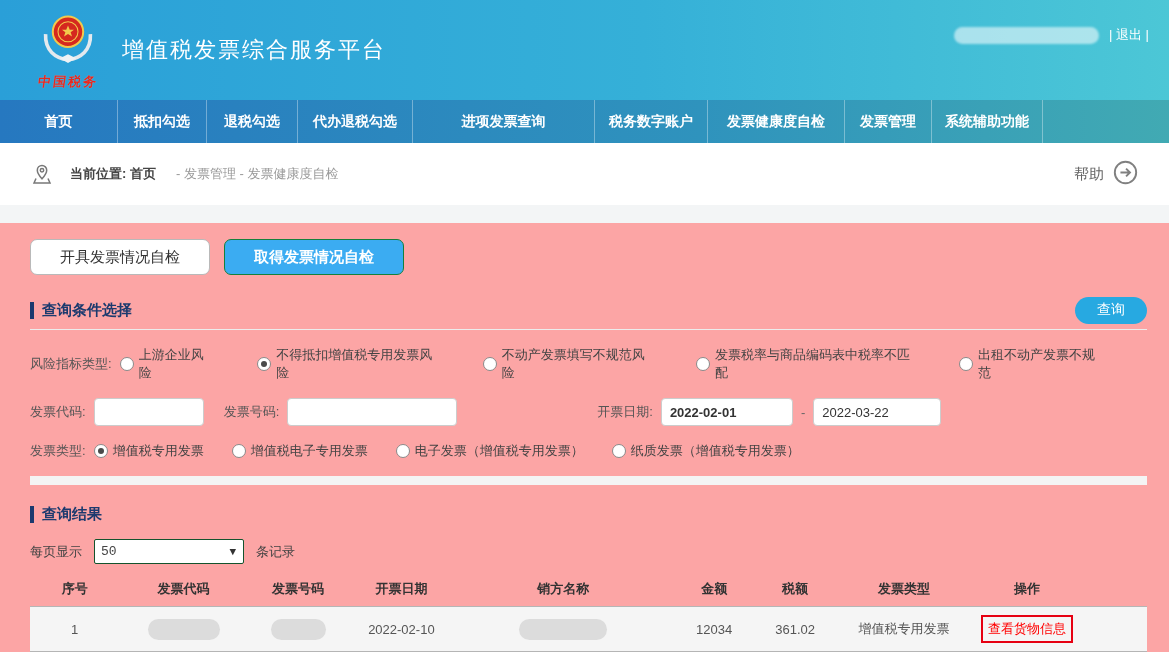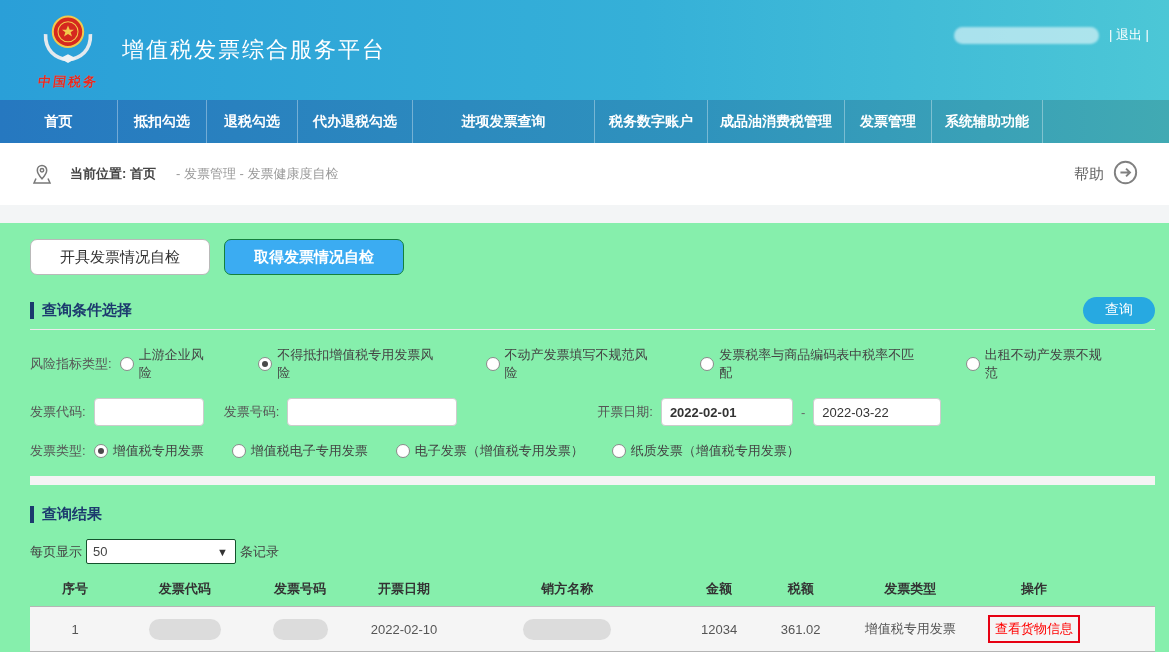--- a/index.html
+++ b/index.html
@@ -23,21 +23,21 @@
   
   .crumb-bar { height:62px; background:#fff; display:flex; align-items:center; padding:0 30px; }
   .crumb-icon { margin-right:16px; display:flex; }
   .crumb-strong { font-size:13px; font-weight:bold; color:#444; }
   .crumb-light { font-size:13px; color:#999; margin-left:20px; }
   .crumb-help { margin-left:auto; display:flex; align-items:center; gap:8px; cursor:pointer; }
   .help-label { font-size:15px; color:#666; }
   .gray-band { height:18px; background:#f3f5f6; }
 
   
-  .main { padding:16px 14px 0 30px; background:#86efac; }
+  .main { padding:16px 22px 0 30px; background:#fca5a5; }
   .tabs { display:flex; gap:14px; }
   .tab-btn { width:180px; height:36px; display:flex; align-items:center; justify-content:center; font-size:15px; border-radius:7px; cursor:pointer; }
   .tab-btn.inactive { background:#fff; border:1px solid #b9b9b9; color:#333; }
   .tab-btn.active { background:#3bacf2; border:1px solid #15803d; color:#fff; font-weight:bold; }
 
   .sec-head { margin-top:24px; display:flex; align-items:center; height:22px; }
   .sec-bar { width:4px; height:17px; background:#1c3a6e; margin-right:8px; }
   .sec-title { font-size:15px; font-weight:bold; color:#1c3a6e; }
   .query-btn { margin-left:auto; width:72px; height:27px; background:#27a9e1; color:#fff; font-size:14px; border:none; border-radius:14px; cursor:pointer; }
   .sec-divider { border-bottom:1px solid #ececec; margin-top:8px; }
@@ -48,21 +48,21 @@
   .radio { width:14px; height:14px; min-width:14px; border:1px solid #8a8a8a; border-radius:50%; background:#fff; position:relative; display:inline-block; }
   .radio.checked::after { content:''; position:absolute; left:3px; top:3px; right:3px; bottom:3px; background:#4a4a4a; border-radius:50%; }
   .form-label { color:#555; margin-right:8px; white-space:nowrap; }
   .txt-input { height:28px; border:1px solid #ccc; border-radius:4px; padding:0 8px; font-size:13px; color:#333; font-family:inherit; background:#fff; }
   .risk-row .radio-opt { margin-right:44px; }
   .type-row .radio-opt { margin-right:28px; }
   .date-sep { margin:0 8px; color:#666; }
 
   .strip { height:9px; background:#f4f4f4; margin-top:16px; }
 
-  .pagesize-row { display:flex; align-items:center; margin-top:14px; font-size:13px; color:#444; gap:4px; }
+  .pagesize-row { display:flex; align-items:center; margin-top:14px; font-size:13px; color:#444; gap:12px;font-family:Liberation Mono, monospace; }
   .select-box { width:150px; height:25px; border:1px solid #14532d; border-radius:2px; background:#fff; display:flex; align-items:center; padding:0 6px; cursor:pointer; position:relative; }
   .select-box .chev { position:absolute; right:7px; color:#333; font-size:11px; }
 
   table.results { width:100%; border-collapse:collapse; table-layout:fixed; margin-top:8px; }
   table.results th { font-size:13px; color:#333; font-weight:bold; padding:8px 2px; text-align:center; white-space:nowrap; }
   table.results td { font-size:13px; color:#555; padding:8px 2px; text-align:center; white-space:nowrap; }
   tr.data-row { background:#f5f5f5; border-top:1px solid #b5b5b5; border-bottom:1px solid #b5b5b5; }
   tr.data-row td { height:34px; }
   .redact { display:inline-block; background:#dcdcdc; border-radius:11px; height:21px; vertical-align:middle; }
   .redact.w-code { width:72px; } .redact.w-num { width:55px; } .redact.w-seller { width:88px; }
@@ -92,21 +92,21 @@
   </div>
 </div>
 
 <div class="nav">
   <div class="nav-item" style="width:118px">首页</div>
   <div class="nav-item" style="width:89px">抵扣勾选</div>
   <div class="nav-item" style="width:91px">退税勾选</div>
   <div class="nav-item" style="width:115px">代办退税勾选</div>
   <div class="nav-item" style="width:182px">进项发票查询</div>
   <div class="nav-item" style="width:113px">税务数字账户</div>
-  <div class="nav-item" style="width:137px">成品油消费税管理</div>
+  <div class="nav-item" style="width:137px">发票健康度自检</div>
   <div class="nav-item" style="width:87px">发票管理</div>
   <div class="nav-item" style="width:111px">系统辅助功能</div>
   <div class="nav-spacer"></div>
 </div>
 
 <div class="crumb-bar">
   <span class="crumb-icon">
     <svg viewBox="0 0 24 24" width="24" height="24" fill="none" stroke="#787878" stroke-width="1.5">
       <path d="M12 3.5c-2.6 0-4.7 2.1-4.7 4.7 0 3.4 4.7 8.6 4.7 8.6s4.7-5.2 4.7-8.6c0-2.6-2.1-4.7-4.7-4.7z"></path>
       <circle cx="12" cy="8.2" r="1.7"></circle>

